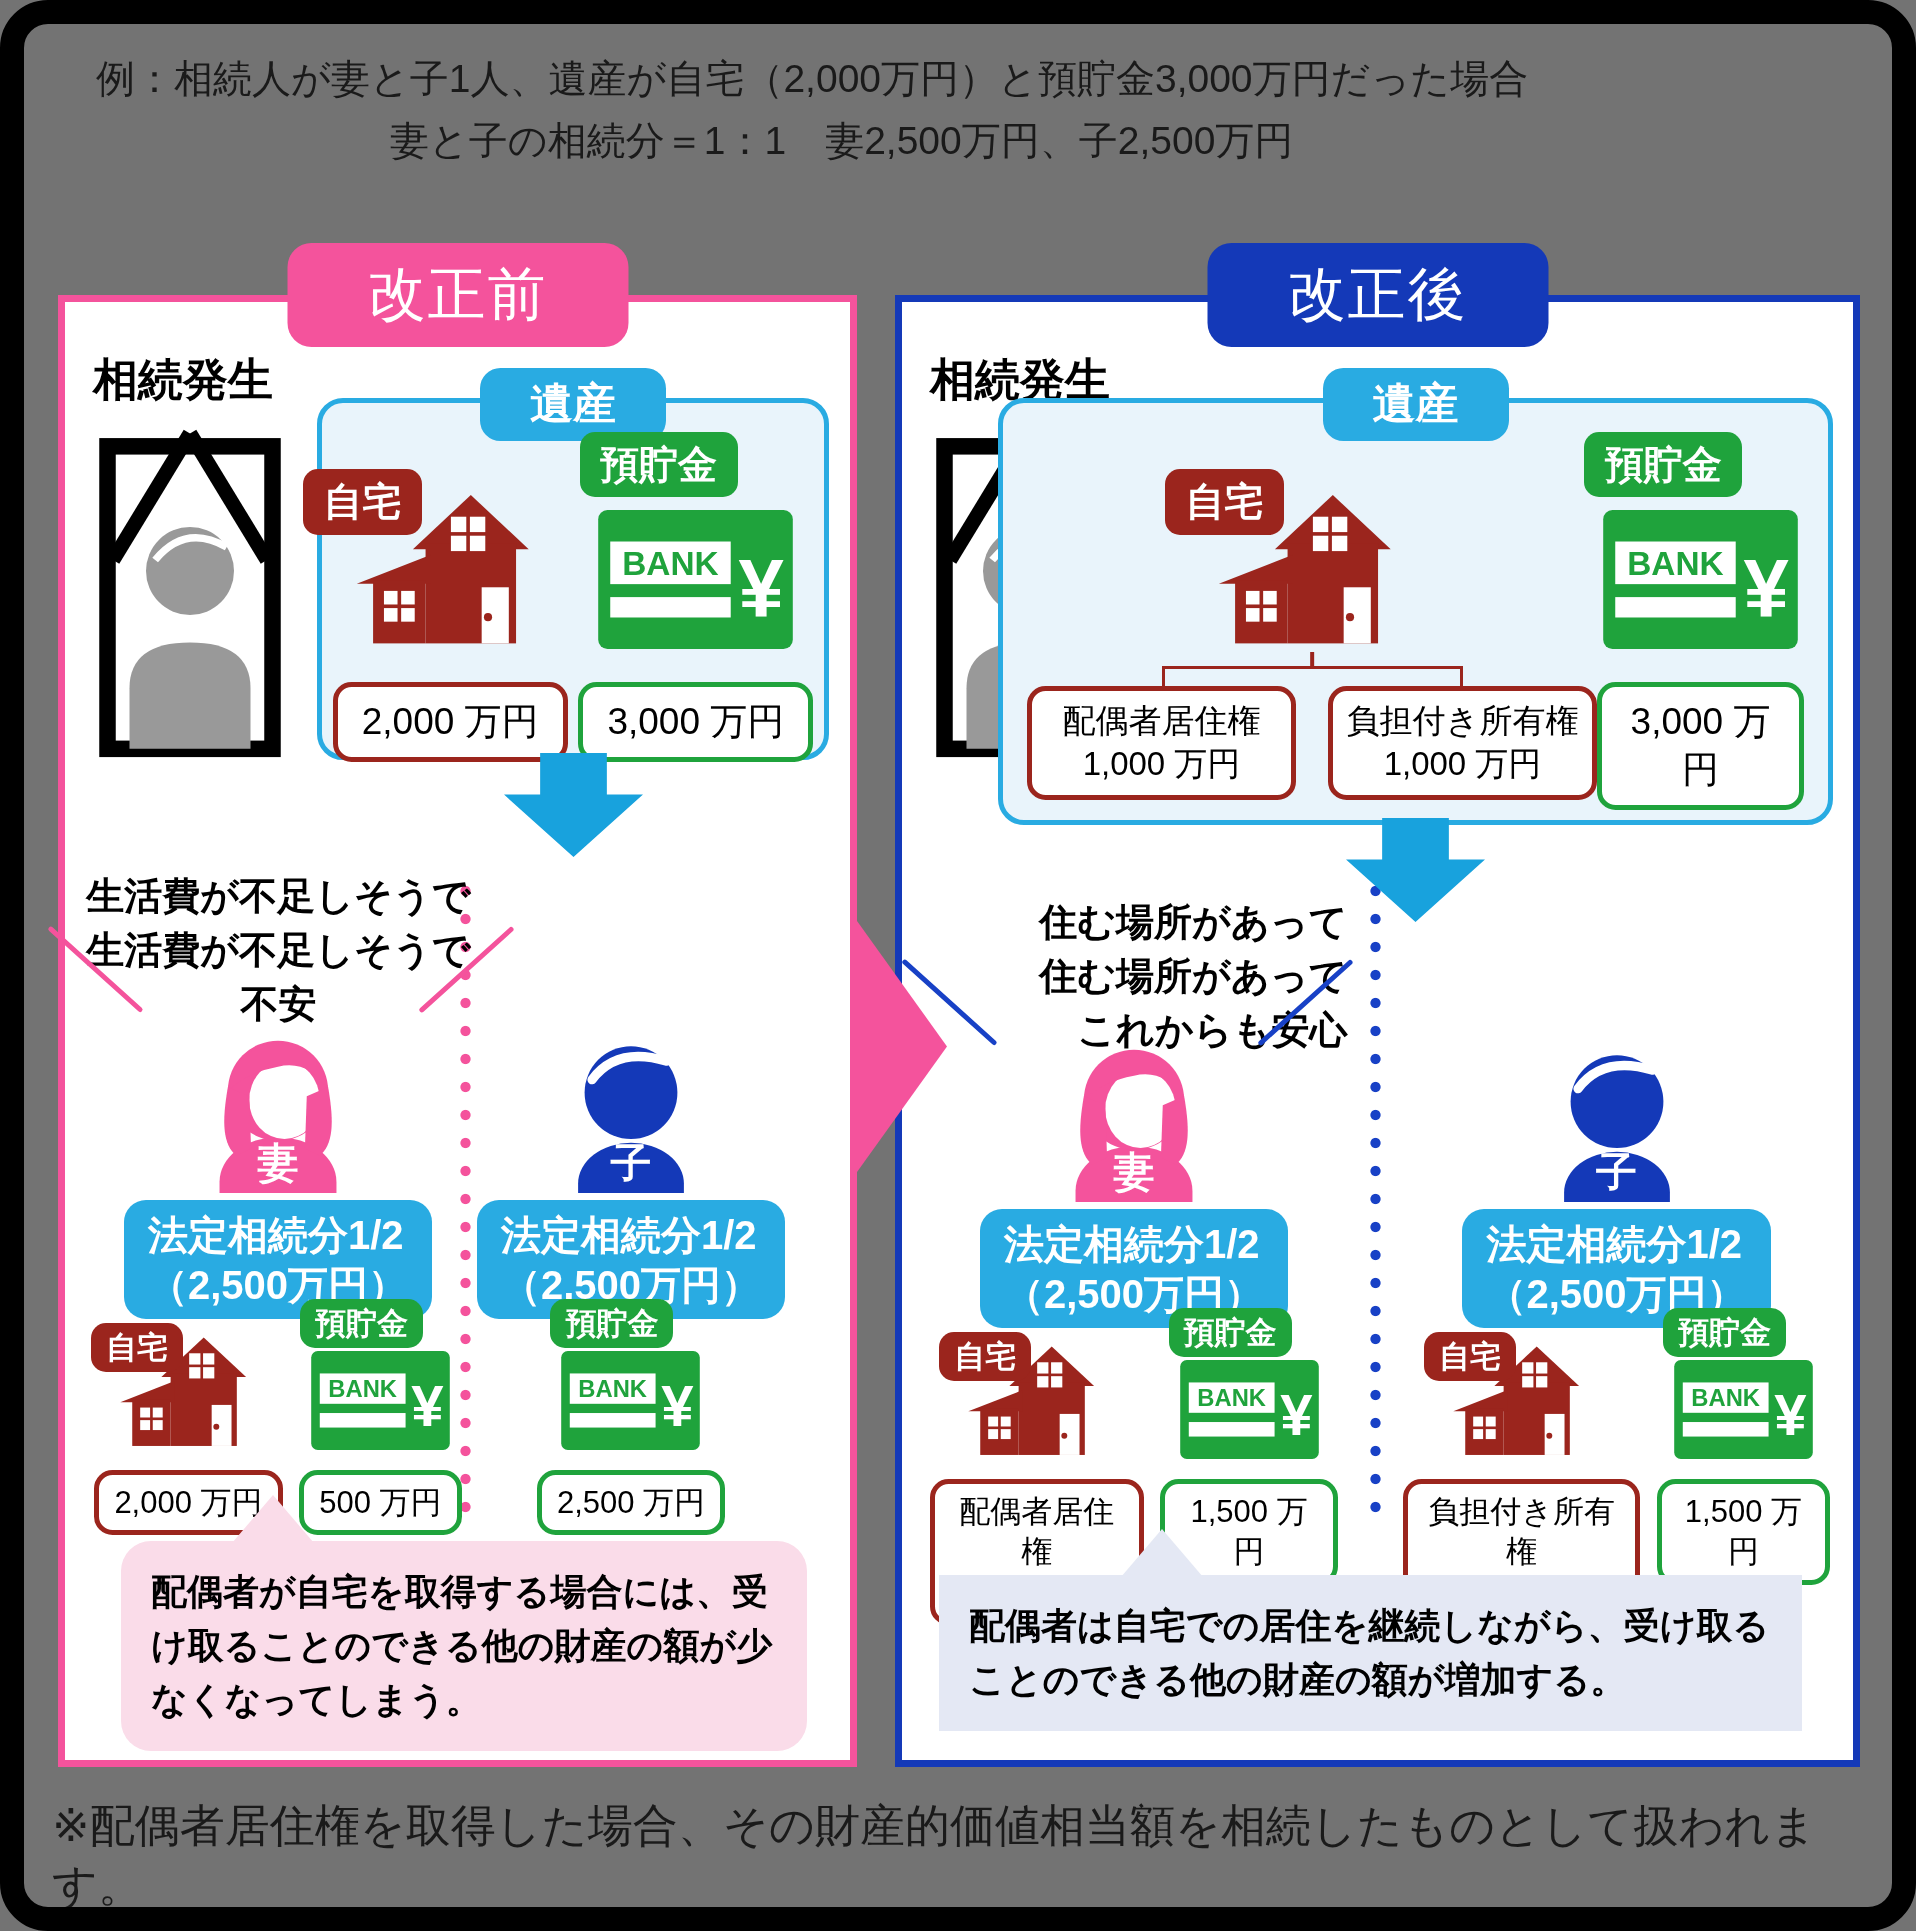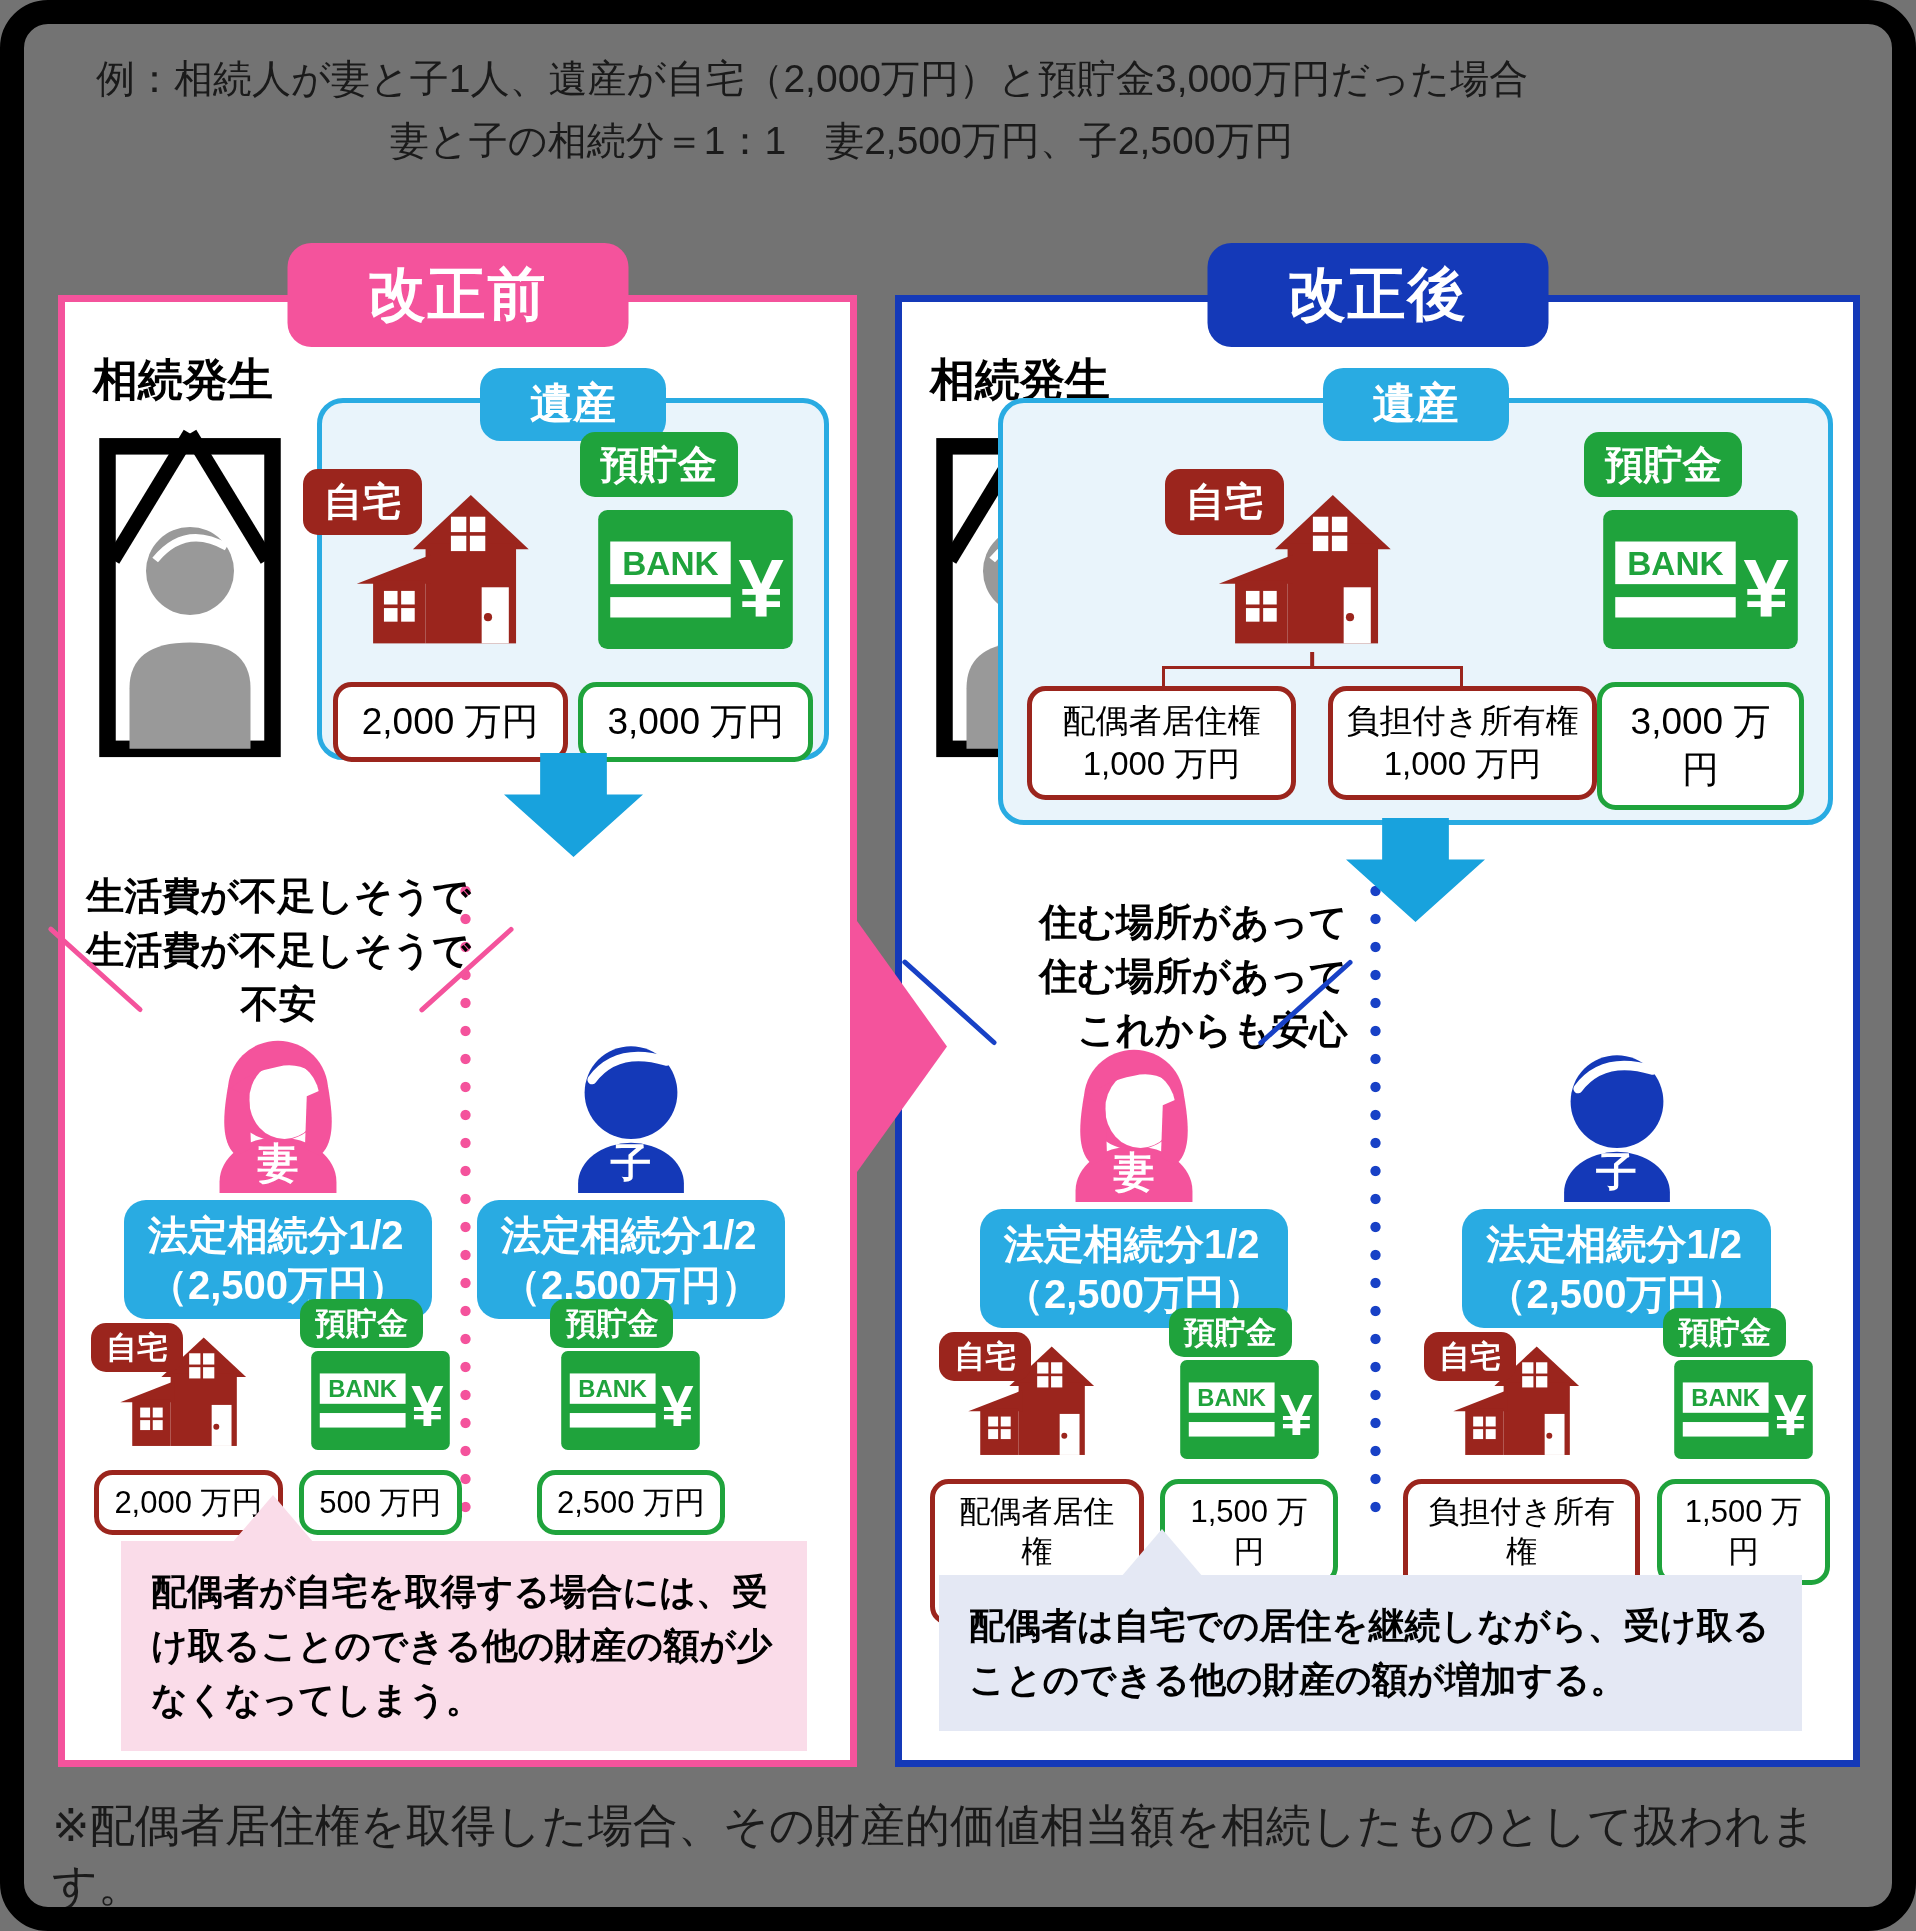--- a/index.html
+++ b/index.html
@@ -10,21 +10,21 @@
   
   .header { position:absolute; left:96px; top:48px; font-size:39px; line-height:1.6; color:#1a1a1a; z-index:2; }
   .header .l2 { padding-left:59px;text-align:center; }
 
   
   .panel { position:absolute; top:295px; border-style:solid; border-width:7.4px; background:#fff; z-index:5; }
   .panel.before { left:58px;  width:799px;  height:1472px; border-color:#F4539C; }
   .panel.after  { left:895px; width:965px; height:1472px; border-color:#1439B8; }
 
   .panel-title { position:absolute; left:50%; top:-59px; transform:translateX(-50%);
-    width:341px; height:104px; border-radius:24px; color:#fff; font-size:58px; font-weight:bold;
+    width:341px; height:104px; border-radius:24px; color:#fff; font-size:58px; font-weight:normal;
     display:flex; align-items:center; justify-content:center; z-index:6; letter-spacing:1.9px; }
   .before .panel-title { background:#F4539C; }
   .after  .panel-title { background:#1439B8; }
 
   .event-label { position:absolute; left:28px; top:48px; font-size:45px; font-weight:bold; color:#000; }
   .portrait { position:absolute; left:33px; top:115px; overflow:visible; }
 
   
   .estate { position:absolute; top:96px; background:#E9F4FB; border:5.6px solid #29ABE2; border-radius:26px; }
   .before .estate { left:252px; width:512px; height:362px; }
@@ -101,21 +101,21 @@
   .p-name { position:absolute; bottom:1.9px; left:0; width:100%; text-align:center;
     color:#fff; font-size:41px; font-weight:bold; }
 
   .share-box { margin-top:7.4px; background:#29ABE2; border-radius:22px; color:#fff; font-weight:bold;
     font-size:40px; text-align:left; line-height:1.25; padding:9.3px 24px; white-space:nowrap; }
   .person-assets { display:flex; margin-top:15px; gap:16.7px; align-items:flex-start; justify-content:center; }
 
   
   .callout { position:absolute; font-weight:bold; font-size:36px; line-height:1.5;
     padding:24px 30px; color:#000; z-index:2; }
-  .before .callout { left:56px; top:1239px; width:686px; background:#FADCE9; }
+  .before .callout { left:56px; top:1239px; width:686px; background:#FADCE9;border-radius:30px; }
   .after  .callout { left:37px; top:1273px; width:863px; background:#E4E8F4; }
   .callout::before { content:""; position:absolute; top:-46px;
     border-left:41px solid transparent; border-right:41px solid transparent; }
   .before .callout::before { left:111px; border-bottom:48px solid #FADCE9; }
   .after  .callout::before { left:182px; border-bottom:48px solid #E4E8F4; }
 
   
   .big-arrow { position:absolute; left:852px; top:914px; width:95px; height:265px;
     background:#F4539C; clip-path:polygon(0 0,100% 50%,0 100%); z-index:30; }
 

